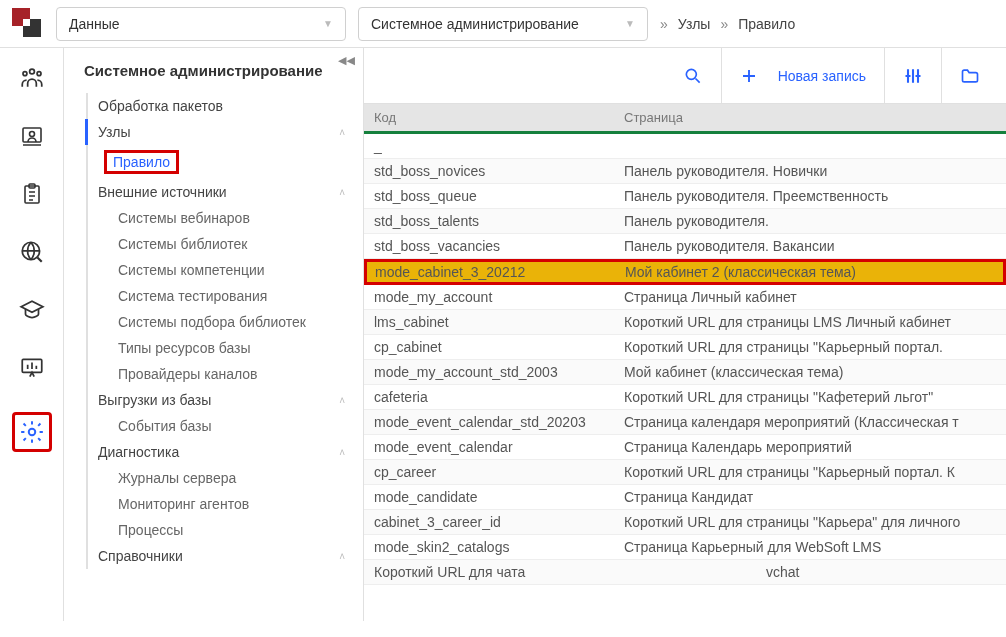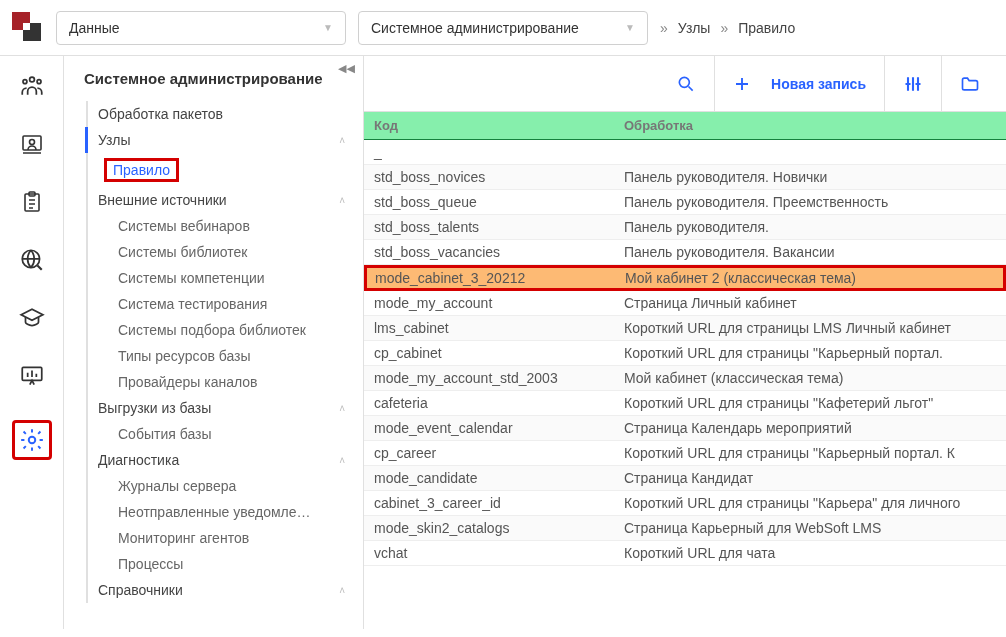--- a/index.html
+++ b/index.html
@@ -1,18 +1,18 @@
 <!DOCTYPE html>
 <html><head>
 <meta charset="utf-8">
 <style>
   * { box-sizing: border-box; margin: 0; padding: 0; }
   body { font-family: Verdana, Geneva, sans-serif; font-size: 14px; color: #333; background: #fff; width: 1006px; height: 637px; overflow: hidden; }
   
-  .topbar { display: flex; align-items: center; height: 56px; border-bottom: 1px solid #e0e0e0; padding: 0 12px; gap: 12px; }
+  .topbar { display: flex; align-items: center; height: 48px; border-bottom: 1px solid #e0e0e0; padding: 0 12px; gap: 12px; }
   .logo { width: 32px; height: 32px; position: relative; }
   .logo::before { content: ''; position: absolute; left: 0; top: 0; width: 18px; height: 18px; background: #a62228; }
   .logo::after { content: ''; position: absolute; left: 11px; top: 11px; width: 18px; height: 18px; background: #333; }
   .logo .white { position: absolute; left: 11px; top: 11px; width: 7px; height: 7px; background: #fff; z-index: 2; }
   
   .select { border: 1px solid #d0d0d0; border-radius: 4px; padding: 8px 12px; display: flex; align-items: center; justify-content: space-between; cursor: pointer; background: #fff; }
   .select.sel1 { width: 290px; }
   .select.sel2 { width: 290px; }
   .chev { color: #bbb; font-size: 10px; }
   
@@ -34,34 +34,34 @@
   .tree-item { display: flex; align-items: center; justify-content: space-between; padding: 5px 18px 5px 8px; cursor: pointer; color: #555; }
   .tree-item.lvl1 { padding-left: 8px; font-weight: normal; color: #444; }
   .tree-item.lvl2 { padding-left: 28px; color: #666; }
   .tree-item .chev2 { color: #bbb; font-size: 10px; }
   .tree-item.active-branch { border-left: 3px solid #2962ff; margin-left: -5px; padding-left: 10px; }
   .tree-item .label.boxed-link { color: #2962ff; border: 3px solid #d40000; padding: 1px 6px; display: inline-block; }
   .tree-item.lvl2.boxed-row { padding-left: 14px; }
   
   .content { flex: 1; display: flex; flex-direction: column; overflow: hidden; }
   .toolbar { height: 56px; border-bottom: 1px solid #e0e0e0; display: flex; align-items: center; justify-content: flex-end; padding: 0 8px; gap: 0; }
-  .tb-btn { height: 56px; padding: 0 18px; display: flex; align-items: center; justify-content: center; border-left: 1px solid #e0e0e0; cursor: pointer; color: #2962ff; gap: 20px; font-weight: bold; }
+  .tb-btn { height: 56px; padding: 0 18px; display: flex; align-items: center; justify-content: center; border-left: 1px solid #e0e0e0; cursor: pointer; color: #2962ff; gap: 20px; }
   .tb-btn.no-border { border-left: none; }
   .tb-label { color: #2962ff; font-size: 14px; }
   
   .grid { flex: 1; overflow: auto; }
-  .grid-header { display: flex; background: #86efac; color: #777; font-size: 13px; border-bottom: 1px solid #15803d; font-weight: bold; }
+  .grid-header { display: flex; background: #e5e5e5; color: #777; font-size: 13px; border-bottom: 3px solid #15803d; }
   .gh-col { padding: 6px 10px; }
   .col-code { width: 250px; flex-shrink: 0; }
   .col-name { flex: 1; }
   
   .grid-row { display: flex; border-bottom: 1px solid #eee; color: #555; font-size: 14px; }
   .grid-row:nth-child(even) { background: #fafafa; }
   .grid-row .cell { padding: 4px 10px; white-space: nowrap; overflow: hidden; text-overflow: ellipsis; }
-  .grid-row.highlighted { background: #fdba74; border: 3px solid #d40000; }
+  .grid-row.highlighted { background: #eab308; border: 3px solid #d40000; }
   .grid-row.highlighted .cell { padding: 2px 8px; }
   
   svg { display: block; }
 </style>
 </head>
 <body>
 
 <div class="topbar">
   <div class="logo">
       <div class="white"></div>
@@ -179,23 +179,20 @@
         </div>
         <div class="tree-item lvl2">
           <span class="label">События базы</span>
         </div>
         <div class="tree-item lvl1">
           <span class="label">Диагностика</span>
           <span class="chev2">˄</span>
         </div>
         <div class="tree-item lvl2">
           <span class="label">Журналы сервера</span>
-        </div>
-        <div class="tree-item lvl2">
-          <span class="label">Неотправленные уведомле…</span>
         </div>
         <div class="tree-item lvl2">
           <span class="label">Мониторинг агентов</span>
         </div>
         <div class="tree-item lvl2">
           <span class="label">Процессы</span>
         </div>
         <div class="tree-item lvl1">
           <span class="label">Справочники</span>
           <span class="chev2">˄</span>
@@ -224,21 +221,21 @@
       </div>
       <div class="tb-btn">
         <svg width="20" height="20" viewBox="0 0 24 24" fill="none" stroke="#2962ff" stroke-width="2">
             <path d="M3 7a2 2 0 012-2h4l2 3h8a2 2 0 012 2v7a2 2 0 01-2 2H5a2 2 0 01-2-2z"></path>
           </svg>
       </div>
     </div>
     <div class="grid">
       <div class="grid-header">
         <div class="gh-col col-code">Код</div>
-        <div class="gh-col col-name">Обработка</div>
+        <div class="gh-col col-name">Страница</div>
       </div>
       <div id="grid-body">
           <div class="grid-row">
             <div class="cell col-code">_</div>
             <div class="cell col-name"> </div>
           </div>
           <div class="grid-row">
             <div class="cell col-code">std_boss_novices</div>
             <div class="cell col-name">Панель руководителя. Новички</div>
           </div>
@@ -272,40 +269,44 @@
           </div>
           <div class="grid-row">
             <div class="cell col-code">mode_my_account_std_2003</div>
             <div class="cell col-name">Мой кабинет (классическая тема)</div>
           </div>
           <div class="grid-row">
             <div class="cell col-code">cafeteria</div>
             <div class="cell col-name">Короткий URL для страницы "Кафетерий льгот"</div>
           </div>
           <div class="grid-row">
+            <div class="cell col-code">mode_event_calendar_std_20203</div>
+            <div class="cell col-name">Страница календаря мероприятий (Классическая т</div>
+          </div>
+          <div class="grid-row">
             <div class="cell col-code">mode_event_calendar</div>
             <div class="cell col-name">Страница Календарь мероприятий</div>
           </div>
           <div class="grid-row">
             <div class="cell col-code">cp_career</div>
             <div class="cell col-name">Короткий URL для страницы "Карьерный портал. К</div>
           </div>
           <div class="grid-row">
             <div class="cell col-code">mode_candidate</div>
             <div class="cell col-name">Страница Кандидат</div>
           </div>
           <div class="grid-row">
             <div class="cell col-code">cabinet_3_career_id</div>
             <div class="cell col-name">Короткий URL для страницы "Карьера" для личного</div>
           </div>
           <div class="grid-row">
             <div class="cell col-code">mode_skin2_catalogs</div>
             <div class="cell col-name">Страница Карьерный для WebSoft LMS</div>
           </div>
           <div class="grid-row">
+            <div class="cell col-name">Короткий URL для чата</div>
             <div class="cell col-code">vchat</div>
-            <div class="cell col-name">Короткий URL для чата</div>
           </div>
         </div>
     </div>
   </div>
 
 </div>
 
 </body></html>

